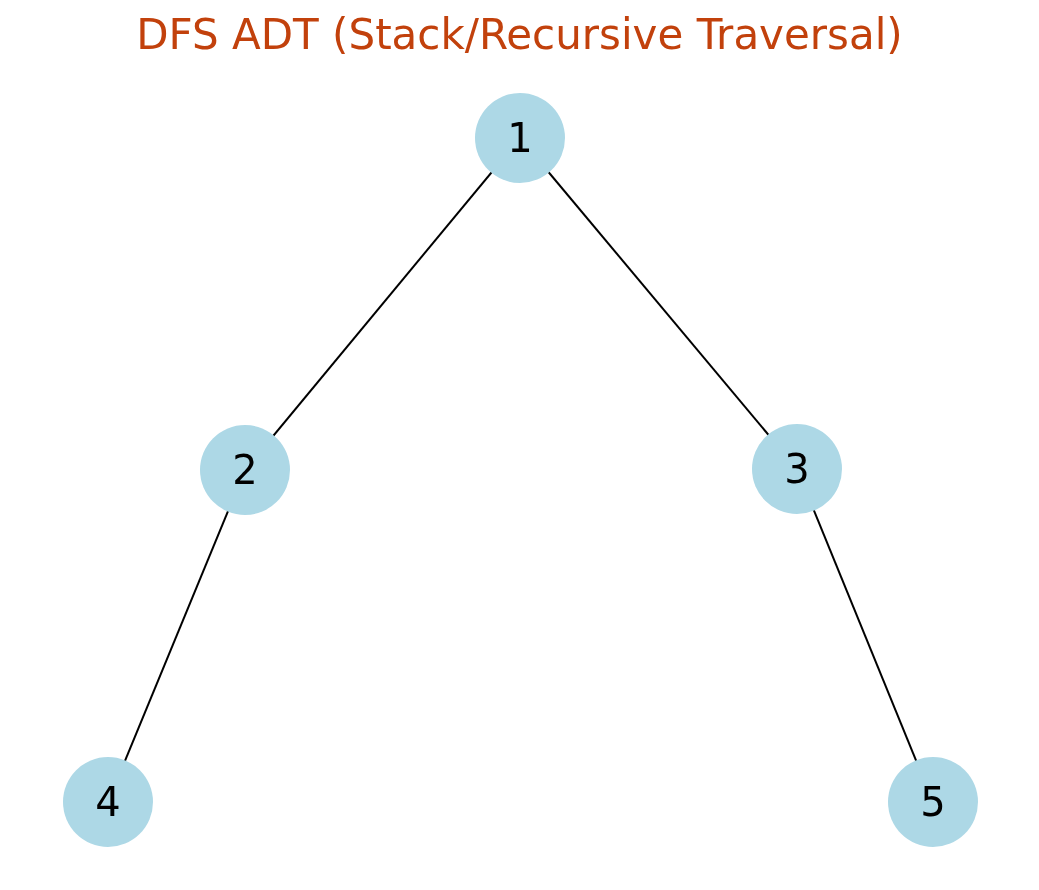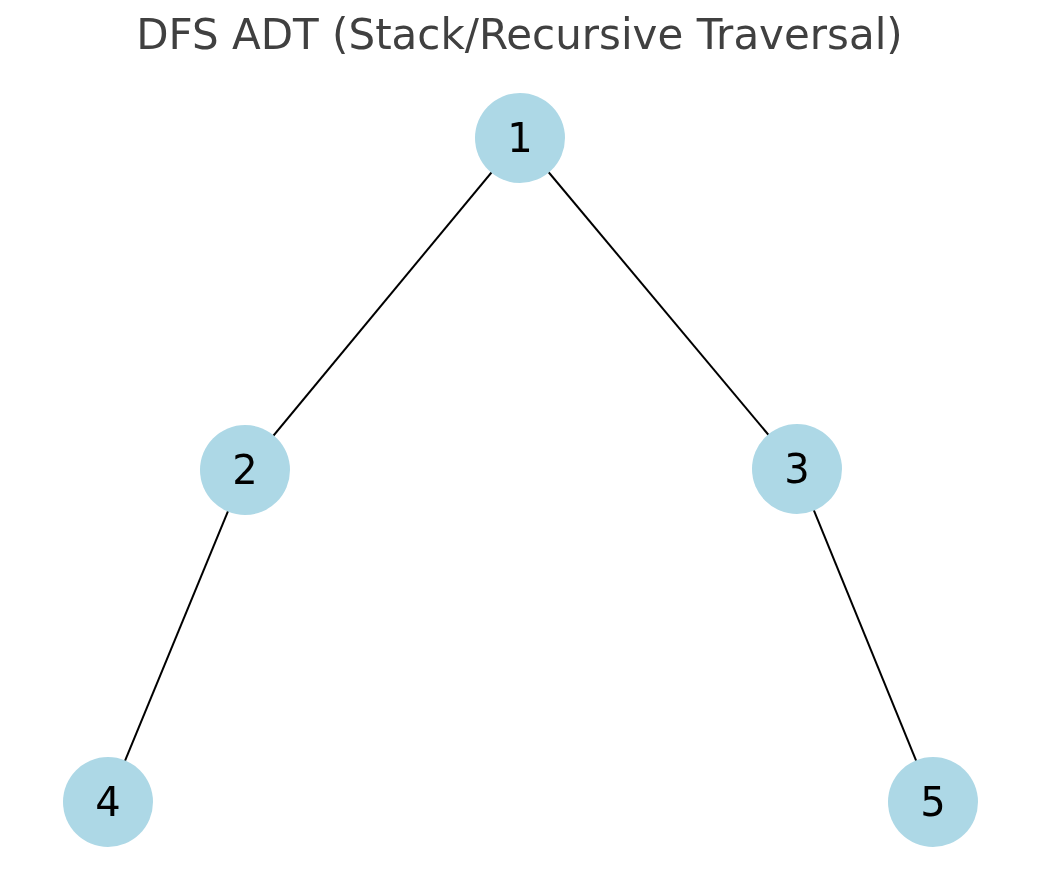--- a/index.html
+++ b/index.html
@@ -35,21 +35,21 @@
   }
   .node-label {
     text-anchor: middle;
     dominant-baseline: central;
   }
 </style>
 </head>
 <body>
 
 <div class="figure" style="background: rgb(255, 255, 255);">
-  <div class="figure-title" style="color: #404040;">DFS ADT (Stack/Recursive Traversal)</div>
+  <div class="figure-title" style="color: #c2410c;">DFS ADT (Stack/Recursive Traversal)</div>
   <svg class="graph-svg" width="1039" height="890" viewBox="0 0 1039 890" xmlns="http://www.w3.org/2000/svg">
     <g id="edges-layer">
         <line x1="520" y1="138" x2="245" y2="470" stroke="#000000" stroke-width="2"></line>
         <line x1="520" y1="138" x2="797" y2="469" stroke="#000000" stroke-width="2"></line>
         <line x1="245" y1="470" x2="108" y2="802" stroke="#000000" stroke-width="2"></line>
         <line x1="797" y1="469" x2="933" y2="802" stroke="#000000" stroke-width="2"></line>
       </g>
     <g id="nodes-layer">
         <g>
           <circle cx="520" cy="138" r="45" fill="#ADD8E6"></circle>

